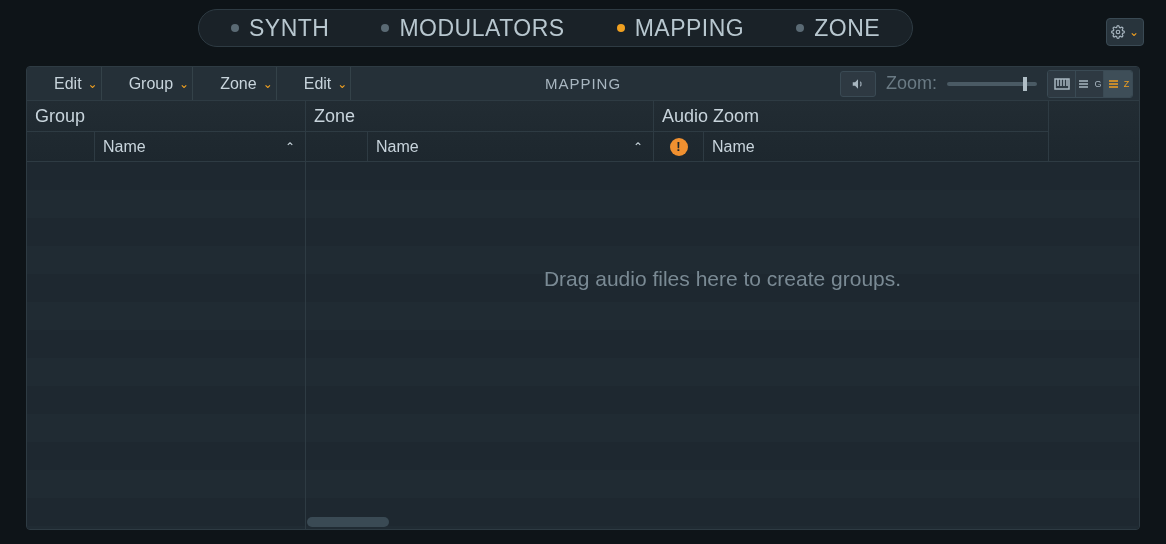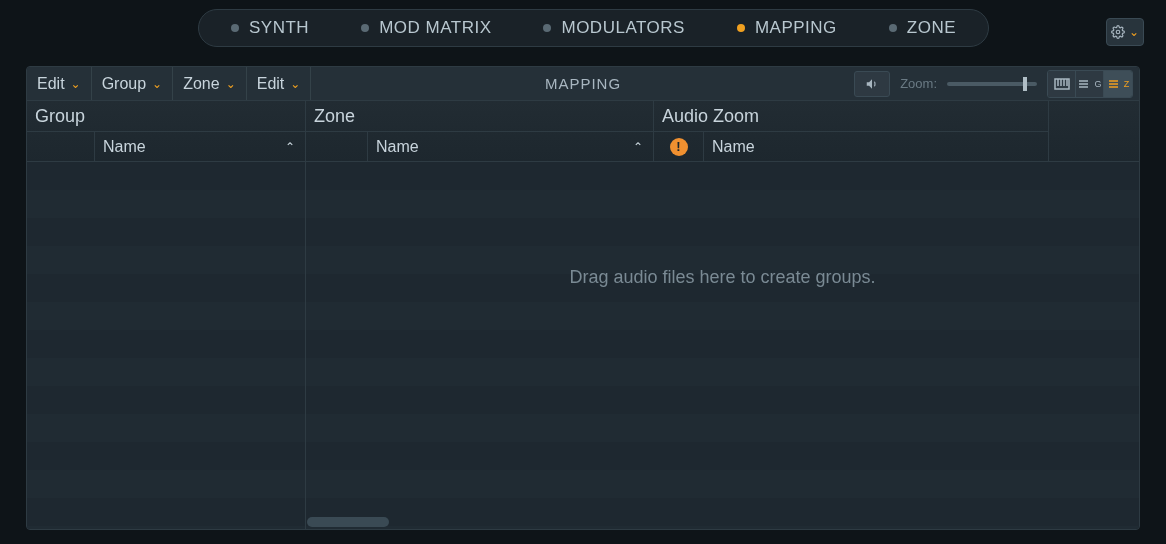--- a/index.html
+++ b/index.html
@@ -33,21 +33,21 @@
     margin-left: 180px;
     padding: 0 6px;
   }
   .nav-item {
     display: flex;
     align-items: center;
     gap: 10px;
     padding: 0 26px;
     height: 38px;
     color: #b8c7cf;
-    font-size: 17px;
+    font-size: 23px;
     letter-spacing: 0.5px;
     cursor: pointer;
   }
   .nav-dot {
     width: 8px; height: 8px;
     border-radius: 50%;
     background: #5a6a74;
   }
   .nav-dot.active { background: #f0a020; }
 
@@ -83,25 +83,26 @@
     background: #253038;
     border-bottom: 1px solid #2e3b43;
     display: flex;
     align-items: stretch;
     position: relative;
   }
   .menu-btn {
     display: flex;
     align-items: center;
     gap: 6px;
-    padding: 0 10px;
+    padding: 0 3px;
     color: #c8d4dc;
     border-right: 1px solid #344249;
     cursor: pointer;
     font-size: 16px;
+    margin-left: 24px;
   }
   .chev {
     color: #f0a020;
     font-size: 12px;
   }
   .toolbar-title {
     position: absolute;
     left: 0; right: 0;
     text-align: center;
     line-height: 34px;
@@ -119,21 +120,21 @@
   }
   .speaker-btn {
     width: 36px; height: 26px;
     background: #2e3942;
     border: 1px solid #3a4a54;
     border-radius: 3px;
     display: flex; align-items: center; justify-content: center;
     color: #a8b6c0;
     cursor: pointer;
   }
-  .zoom-label { color: #6a7a84; font-size: 13px; }
+  .zoom-label { color: #6a7a84; font-size: 18px; }
   .zoom-slider {
     width: 90px; height: 4px;
     background: #4a5a64;
     border-radius: 2px;
     position: relative;
   }
   .zoom-slider .thumb {
     position: absolute;
     right: 10px; top: -5px;
     width: 4px; height: 14px;
@@ -225,42 +226,38 @@
   .rows-right {
     flex: 1;
     position: relative;
   }
   .placeholder-text {
     position: absolute;
     left: 0; right: 0;
     top: 105px;
     text-align: center;
     color: #7a8a94;
-    font-size: 18px;
+    font-size: 21px;
   }
   .hscroll {
     position: absolute;
     left: 280px; bottom: 2px;
     width: 82px; height: 10px;
     background: #3a4a54;
     border-radius: 5px;
   }
 </style>
 </head>
 <body>
 
 <div class="topnav">
   <div class="nav-pill-group">
     <div class="nav-item">
       <span class="nav-dot"></span>
       <span>SYNTH</span>
-    </div>
-    <div class="nav-item">
-      <span class="nav-dot"></span>
-      <span>MOD MATRIX</span>
     </div>
     <div class="nav-item">
       <span class="nav-dot"></span>
       <span>MODULATORS</span>
     </div>
     <div class="nav-item">
       <span class="nav-dot active"></span>
       <span>MAPPING</span>
     </div>
     <div class="nav-item">

